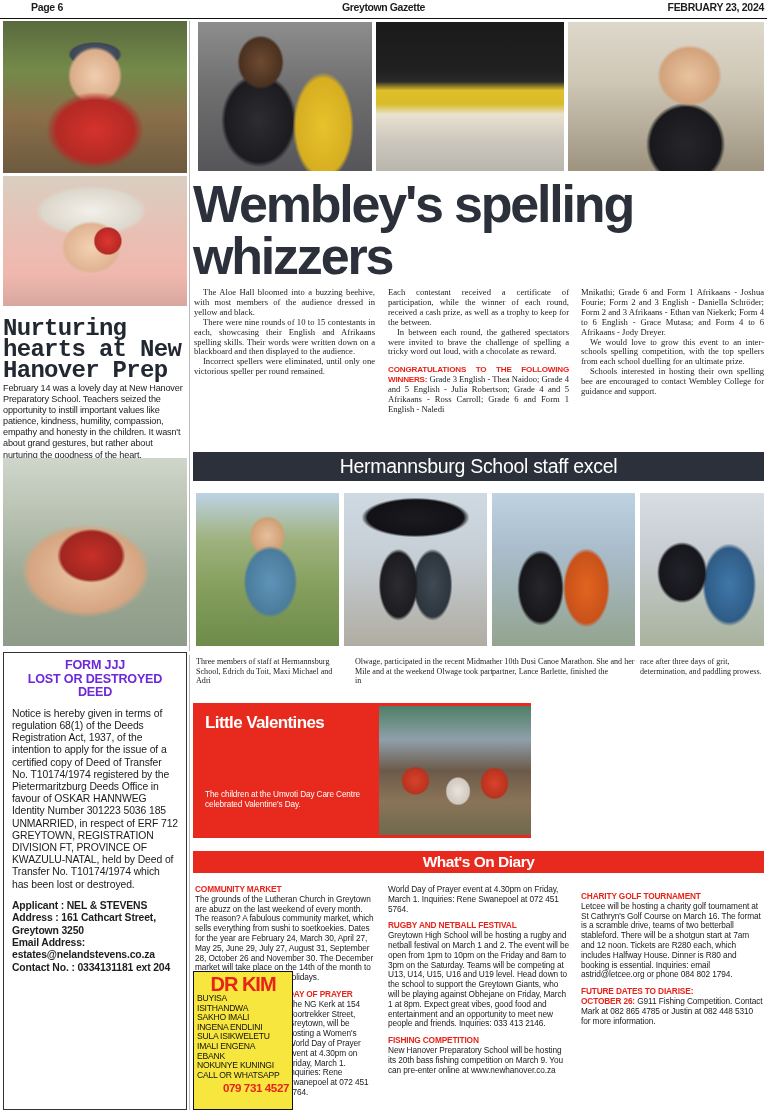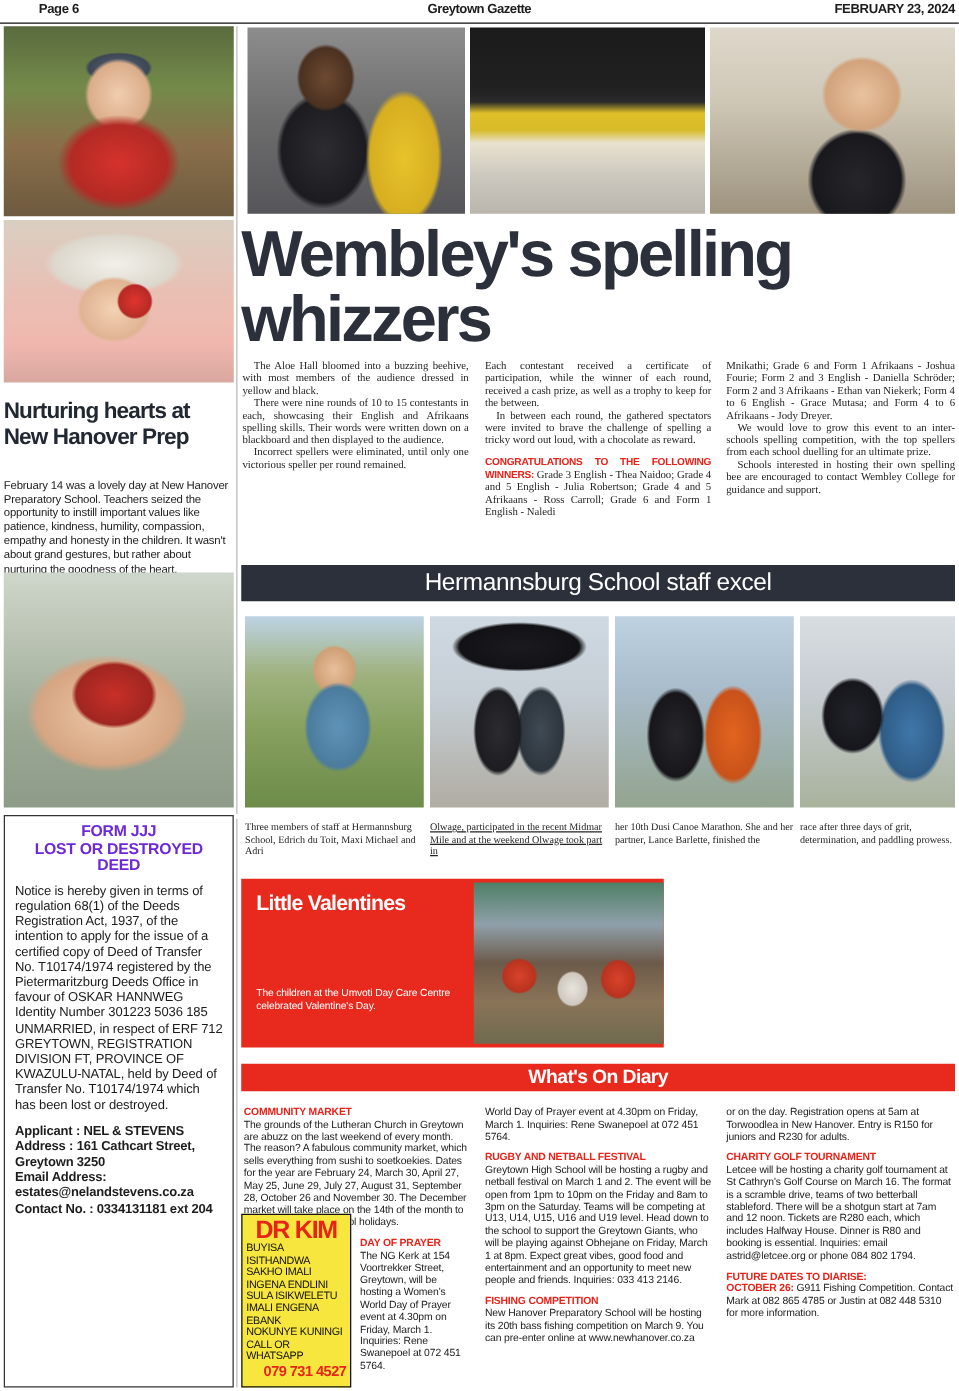--- a/index.html
+++ b/index.html
@@ -24,22 +24,22 @@
   .mast-mid   { position:absolute; left:0; right:0; top: 1px; text-align:center; font-size: 10.5px; font-weight: 700; letter-spacing:-0.4px;}
   .mast-right { position:absolute; right: 3px; top: 1px; font-size: 10.5px; font-weight: 700; letter-spacing:-0.3px;}
 
   
   .photo { background-size: cover; background-position: center; position: absolute; overflow:hidden;}
 
   
   .vrule { position:absolute; width:1px; background:#bbb; }
 
   .lead-head {
-    font-family:Liberation Sans, sans-serif;
-    font-weight:800; font-size:18px; line-height:21px;
+    font-family:Liberation Mono, monospace;
+    font-weight:800; font-size:24px; line-height:21px;
     letter-spacing:-0.7px; color:#222831; margin:0;
   }
   .lead-body {
     font-size:9.1px; line-height:11.1px; color:#222; margin:0;
     font-family:"Liberation Sans", sans-serif; letter-spacing:-0.15px;
   }
 
   
   .ad-box {
     position:absolute; left:3px; top:652px; width:184px; height:458px;
@@ -96,21 +96,21 @@
   .diary-col {
     position:absolute; top:885px; font-size:8.3px; line-height:9.8px;
     color:#1b1b1b; letter-spacing:-0.1px;
   }
   .diary-col p { margin:0 0 0 0; }
   .diary-head { color:#e8231a; font-weight:800; letter-spacing:-0.15px; font-size:8.3px; }
   .gap { display:block; height:7px; }
 
   
   #drkim {
-    position:absolute; left:193px; top:971px; width:88px; height:139px;
+    position:absolute; left:193px; top:971px; width:100px; height:139px;
     background:#f7e63d; border:1.2px solid #111; box-sizing:border-box;
     padding:2px 3px;
   }
   #drkim-name { color:#e8231a; font-weight:800; font-size:20px; line-height:20px; letter-spacing:-1px; text-align:center;}
   .drkim-line { font-size:8.6px; line-height:9.6px; color:#111; letter-spacing:-0.25px;}
   #drkim-phone { color:#e8231a; font-weight:800; font-size:11.6px; line-height:13px; letter-spacing:-0.4px; text-align:right; margin-top:1px;}
 </style>
 </head>
 <body>
 
@@ -227,21 +227,21 @@
 
 <div class="photo" style="left:640px; top:493px; width:124px; height:153px;
      background-image:
        radial-gradient(ellipse 28px 34px at 34% 52%, #22222a 0%, #16161c 80%, rgba(22,22,28,0) 90%),
        radial-gradient(ellipse 30px 46px at 72% 60%, #3f77aa 0%, #2f5c86 80%, rgba(47,92,134,0) 90%),
        linear-gradient(180deg, #d8dde2 0%, #c6ccd1 40%, #a9b29c 100%);"></div>
 
 <div class="herm-col" style="left:196px; width:143px;">
   <p>Three members of staff at Hermannsburg School, Edrich du Toit, Maxi Michael and Adri</p>
 </div>
-<div class="herm-col" style="left:344px; width:143px;text-decoration:underline;">
+<div class="herm-col" style="left:355px; width:143px;">
   <p>Olwage, participated in the recent Midmar Mile and at the weekend Olwage took part in</p>
 </div>
 <div class="herm-col" style="left:492px; width:143px;">
   <p>her 10th Dusi Canoe Marathon. She and her partner, Lance Barlette, finished the</p>
 </div>
 <div class="herm-col" style="left:640px; width:124px;">
   <p>race after three days of grit, determination, and paddling prowess.</p>
 </div>
 
 <div id="lv-box">
@@ -295,23 +295,20 @@
     <span>Greytown High School will be hosting a rugby and netball festival on March 1 and 2. The event will be open from 1pm to 10pm on the Friday and 8am to 3pm on the Saturday. Teams will be competing at U13, U14, U15, U16 and U19 level. Head down to the school to support the Greytown Giants, who will be playing against Obhejane on Friday, March 1 at 8pm. Expect great vibes, good food and entertainment and an opportunity to meet new people and friends. Inquiries: 033 413 2146.</span>
   </p>
   <span class="gap"></span>
   <p>
     <span class="diary-head">FISHING COMPETITION</span><br>
     <span>New Hanover Preparatory School will be hosting its 20th bass fishing competition on March 9. You can pre-enter online at www.newhanover.co.za</span>
   </p>
 </div>
 
 <div class="diary-col" style="left:581px; width:183px;">
-  <p>
-    <span>or on the day. Registration opens at 5am at Torwoodlea in New Hanover. Entry is R150 for juniors and R230 for adults.</span>
-  </p>
   <span class="gap"></span>
   <p>
     <span class="diary-head">CHARITY GOLF TOURNAMENT</span><br>
     <span>Letcee will be hosting a charity golf tournament at St Cathryn's Golf Course on March 16. The format is a scramble drive, teams of two betterball stableford. There will be a shotgun start at 7am and 12 noon. Tickets are R280 each, which includes Halfway House. Dinner is R80 and booking is essential. Inquiries: email astrid@letcee.org or phone 084 802 1794.</span>
   </p>
   <span class="gap"></span>
   <p>
     <span class="diary-head">FUTURE DATES TO DIARISE:</span><br>
     <span class="diary-head">OCTOBER 26:</span><span> G911 Fishing Competition. Contact Mark at 082 865 4785 or Justin at 082 448 5310 for more information.</span><br>
   </p>

